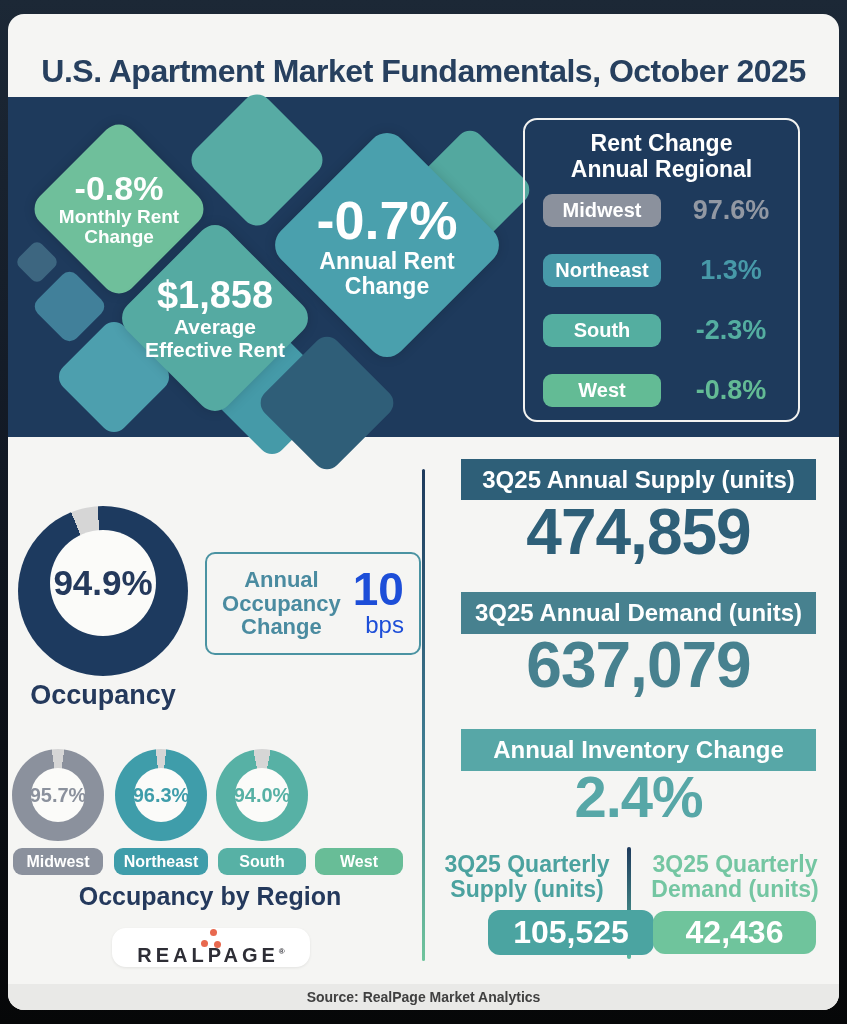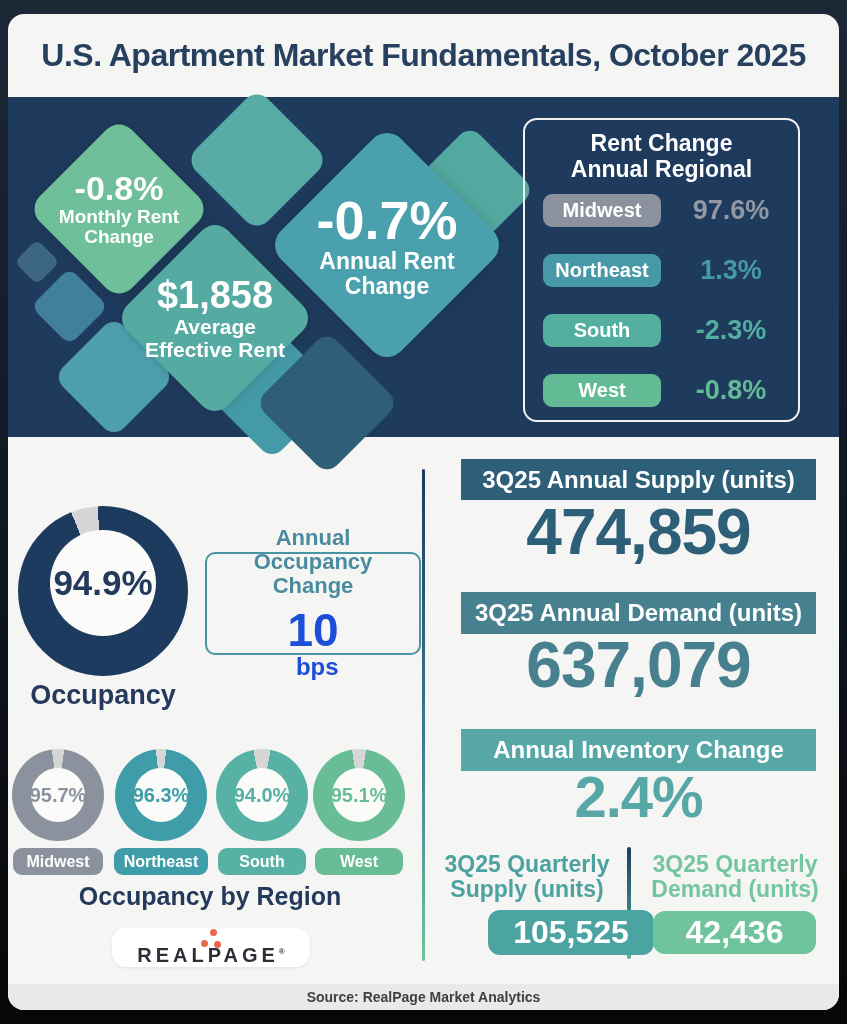--- a/index.html
+++ b/index.html
@@ -8,21 +8,21 @@
     background:linear-gradient(180deg,#1c2836 0%,#121924 45%,#060708 100%);
     font-family:"Liberation Sans","DejaVu Sans",sans-serif;
     -webkit-font-smoothing:antialiased;
   }
   .card{
     position:absolute;left:8px;top:14px;width:831px;height:996px;
     background:#f5f5f3;border-radius:16px;overflow:hidden;
   }
   
   .title{
-    position:absolute;left:0;top:0;width:100%;height:83px;
+    position:absolute;left:0;top:16px;width:100%;height:83px;
     display:flex;align-items:center;justify-content:center;
     color:#27405f;font-size:32px;font-weight:bold;letter-spacing:-.5px;z-index:5;
   }
   
   .band{position:absolute;left:0;top:83px;width:100%;height:340px;background:#1e3a5c;z-index:1;}
   
   .dia{position:absolute;transform:rotate(45deg);}
   .dia .in{
     position:absolute;inset:0;transform:rotate(-45deg);
     display:flex;flex-direction:column;align-items:center;justify-content:center;
@@ -68,26 +68,26 @@
   .donut{position:absolute;border-radius:50%;}
   .donut .hole{
     position:absolute;border-radius:50%;background:#fbfbf9;
     display:flex;align-items:center;justify-content:center;font-weight:bold;
   }
   .donut-main{left:10px;top:492px;width:170px;height:170px;}
   .donut-main .hole{left:32px;top:24px;width:106px;height:106px;font-size:35px;color:#24395c;}
   .occ-label{position:absolute;left:10px;top:666px;width:170px;text-align:center;color:#24395c;font-size:27px;font-weight:bold;}
   .occ-box{
     position:absolute;left:197px;top:538px;width:216px;height:103px;box-sizing:border-box;
-    border:2px solid #4a93a2;border-radius:10px;display:flex;align-items:center;justify-content:center;gap:12px;flex-direction:column;
+    border:2px solid #4a93a2;border-radius:10px;display:flex;align-items:center;justify-content:center;gap:12px;
   }
   .occ-box .txt{color:#4a8ba0;font-size:22px;font-weight:bold;line-height:1.08;text-align:center;}
   .occ-box .num{color:#1d4ed8;text-align:right;}
   .occ-box .num .big{font-size:46px;font-weight:bold;line-height:.95;}
-  .occ-box .num .unit{font-size:24px;font-weight:bold;text-align:right;}
+  .occ-box .num .unit{font-size:24px;font-weight:normal;text-align:right;}
   .donut-reg{width:92px;height:92px;top:735px;}
   .donut-reg .hole{left:19px;top:19px;width:54px;height:54px;font-size:20px;}
   .dr1{left:4px;} .dr2{left:107px;} .dr3{left:208px;} .dr4{left:305px;}
   .reg-pill{
     position:absolute;top:834px;height:27px;border-radius:9px;
     display:flex;align-items:center;justify-content:center;color:#fff;font-size:16px;font-weight:bold;
   }
   .rp1{left:5px;width:90px;} .rp2{left:106px;width:94px;} .rp3{left:210px;width:88px;} .rp4{left:307px;width:88px;}
   .obr-title{position:absolute;left:0;top:868px;width:404px;text-align:center;color:#24395c;font-size:25px;font-weight:bold;}
   
@@ -214,23 +214,20 @@
 
   <div class="donut donut-reg dr1" style="background: conic-gradient(from -7.74deg, rgb(214, 214, 214) 0deg, rgb(214, 214, 214) 15.48deg, rgb(139, 145, 157) 15.48deg, rgb(139, 145, 157) 360deg);">
     <div class="hole t-midwest" style="color:#8b919d">95.7%</div>
   </div>
   <div class="donut donut-reg dr2" style="background: conic-gradient(from -6.66deg, rgb(214, 214, 214) 0deg, rgb(214, 214, 214) 13.32deg, rgb(63, 157, 170) 13.32deg, rgb(63, 157, 170) 360deg);">
     <div class="hole" style="color:#3f9daa">96.3%</div>
   </div>
   <div class="donut donut-reg dr3" style="background: conic-gradient(from -10.8deg, rgb(214, 214, 214) 0deg, rgb(214, 214, 214) 21.6deg, rgb(87, 177, 165) 21.6deg, rgb(87, 177, 165) 360deg);">
     <div class="hole" style="color:#57b1a5">94.0%</div>
   </div>
-  <div class="donut donut-reg dr4" style="background: conic-gradient(from -8.82deg, rgb(214, 214, 214) 0deg, rgb(214, 214, 214) 17.64deg, rgb(104, 189, 151) 17.64deg, rgb(104, 189, 151) 360deg);">
-    <div class="hole" style="color:#68bd97">95.1%</div>
-  </div>
 
   <div class="reg-pill rp1" style="background:#8b919d">Midwest</div>
   <div class="reg-pill rp2" style="background:#3f9daa">Northeast</div>
   <div class="reg-pill rp3" style="background:#57b1a5">South</div>
   <div class="reg-pill rp4" style="background:#68bd97">West</div>
 
   <div class="obr-title">Occupancy by Region</div>
 
   <div class="logo">
     <span class="logo-dots">

